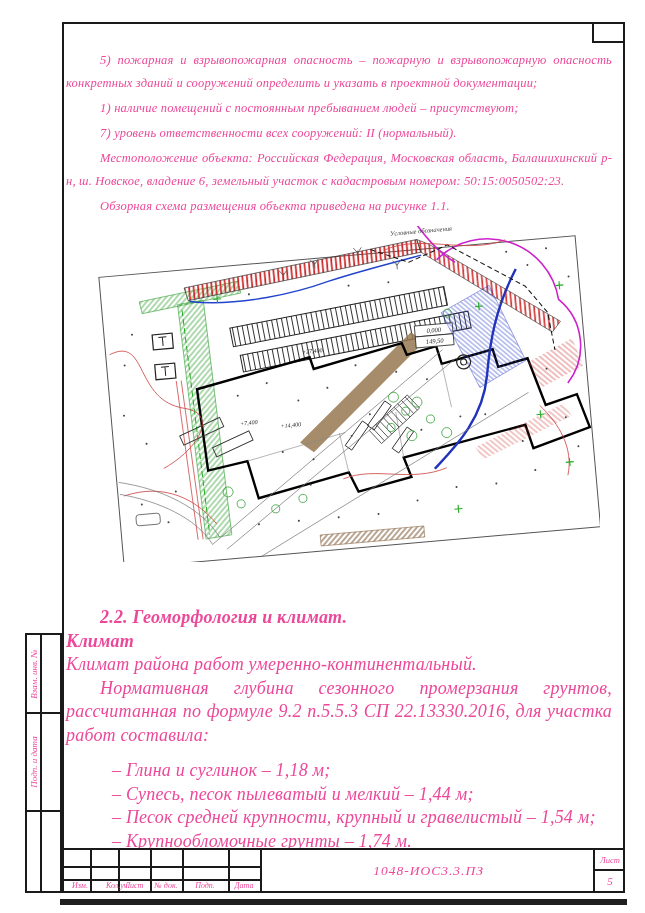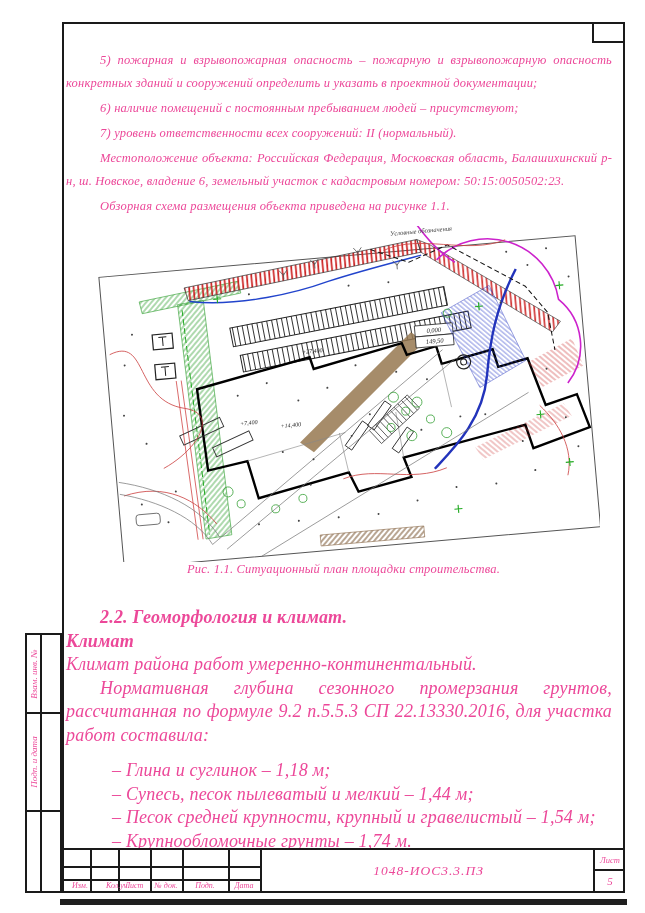--- a/index.html
+++ b/index.html
@@ -61,21 +61,21 @@
 </head>
 <body>
 
 <div class="page">
 
   <div class="frame"></div>
   <div class="corner-box"></div>
 
   <div class="textblock">
     <p>5) пожарная и взрывопожарная опасность – пожарную и взрывопожарную опасность конкретных зданий и сооружений определить и указать в проектной документации;</p>
-    <p>6) наличие помещений с постоянным пребыванием людей – присутствуют;</p>
+    <p>1) наличие помещений с постоянным пребыванием людей – присутствуют;</p>
     <p>7) уровень ответственности всех сооружений: II (нормальный).</p>
     <p>Местоположение объекта: Российская Федерация, Московская область, Балашихинский р-н, ш. Новское, владение 6, земельный участок с кадастровым номером: 50:15:0050502:23.</p>
     <p>Обзорная схема размещения объекта приведена на рисунке 1.1.</p>
   </div>
 
   <svg class="map" viewBox="0 0 502 336" xmlns="http://www.w3.org/2000/svg">
     <defs>
       <pattern id="greenHatch" width="4" height="4" patternUnits="userSpaceOnUse" patternTransform="rotate(45)">
         <path d="M2,0 V4" stroke="#33a033" stroke-width="0.8"></path>
       </pattern>
@@ -267,21 +267,20 @@
           <circle cx="260" cy="60" r="1"></circle>
         <circle cx="160" cy="60" r="1"></circle>
           <circle cx="205" cy="255" r="1"></circle>
           <circle cx="385" cy="200" r="1"></circle>
       </g>
 
       <text x="306" y="14" font-size="6.5" fill="#444" font-style="italic">Условные обозначения</text>
     </g>
   </svg>
 
-  <div class="caption">Рис. 1.1. Ситуационный план площадки строительства.</div>
 
   <div class="section">
     <p class="h">2.2. Геоморфология и климат.</p>
     <p class="h" style="text-indent:0">Климат</p>
     <p style="text-indent:0">Климат района работ умеренно-континентальный.</p>
     <p>Нормативная глубина сезонного промерзания грунтов, рассчитанная по формуле 9.2 п.5.5.3 СП 22.13330.2016, для участка работ составила:</p>
     <ul>
       <li>– Глина и суглинок – 1,18 м;</li>
       <li>– Супесь, песок пылеватый и мелкий – 1,44 м;</li>
       <li>– Песок средней крупности, крупный и гравелистый – 1,54 м;</li>

